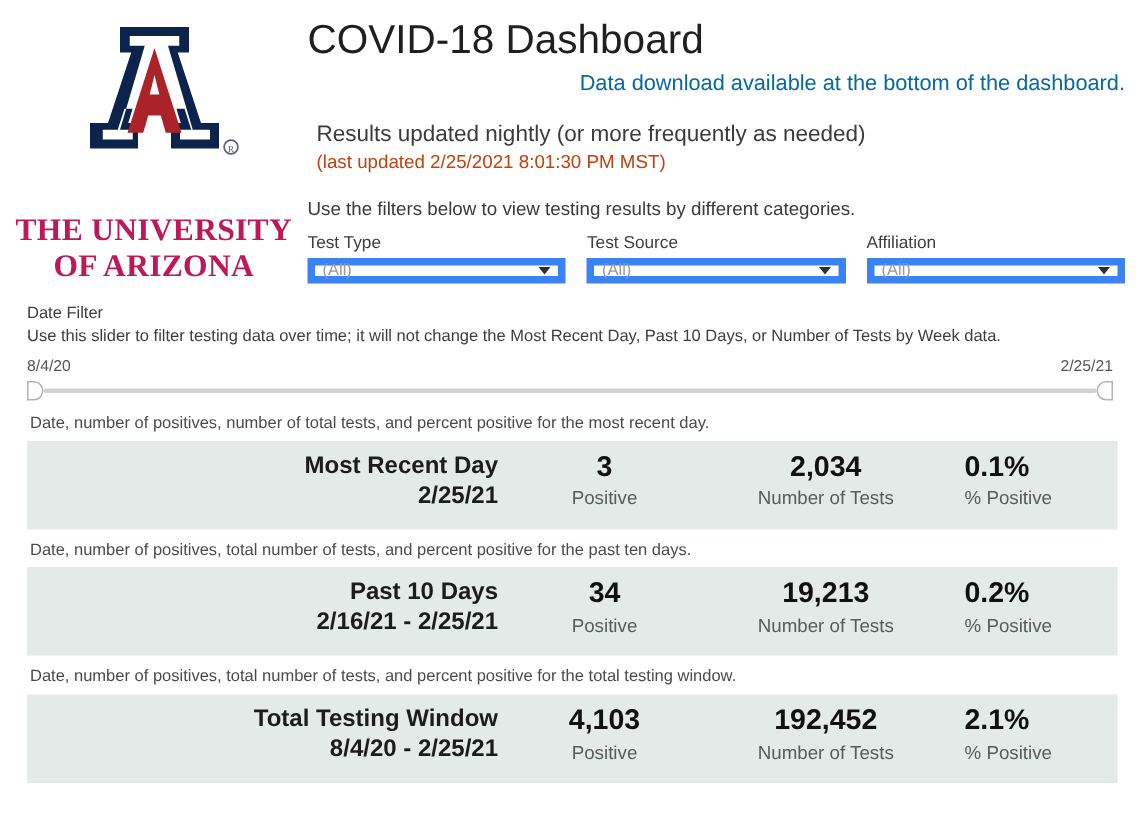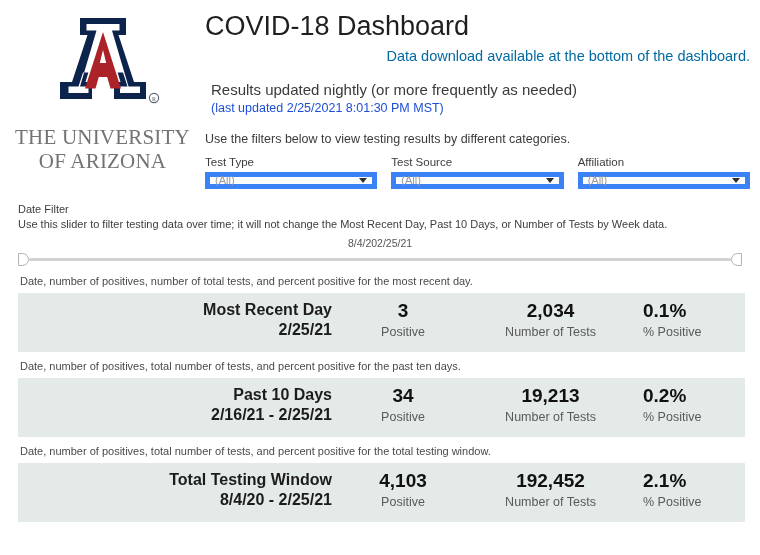--- a/index.html
+++ b/index.html
@@ -28,25 +28,25 @@
     padding-top: 6px;
     text-align: center;
   }
   .logo-mark {
     width: 122px;
     height: 118px;
     margin: 0 auto;
     display: block;
   }
   .wordmark {
-    color: #737373;
+    color: #be185d;
     font-family: "Liberation Serif", serif;
-    font-weight: normal;
+    font-weight: bold;
     line-height: 1.12;
-    margin-top: 2px;
+    margin-top: 18px;
     letter-spacing: 0.2px;
   }
   .wordmark .l1 { font-size: 21px; display: block; }
   .wordmark .l2 { font-size: 21px; display: block; }
 
   .header-text {
     flex: 1 1 auto;
     padding-top: 12px;
     padding-right: 10px;
   }
@@ -65,21 +65,21 @@
   }
   .results-line {
     font-size: 15px;
     color: #3a3a3a;
     margin-top: 14px;
     padding-left: 6px;
     line-height: 1.3;
   }
   .updated-line {
     font-size: 12.5px;
-    color: #1d4ed8;
+    color: #c2410c;
     padding-left: 6px;
     line-height: 1.35;
   }
   .filters-hint {
     font-size: 12.5px;
     color: #3a3a3a;
     margin-top: 14px;
     line-height: 1.3;
   }
 
@@ -138,21 +138,21 @@
     font-size: 11px;
     color: #3d3d3d;
     line-height: 1.35;
   }
   .slider-wrap {
     margin-top: 6px;
     position: relative;
   }
   .slider-ends {
     display: flex;
-    justify-content: center;
+    justify-content: space-between;
     font-size: 10.5px;
     color: #555;
     margin-bottom: 2px;
   }
   .slider-track-row {
     position: relative;
     height: 16px;
   }
   .slider-track {
     position: absolute;

